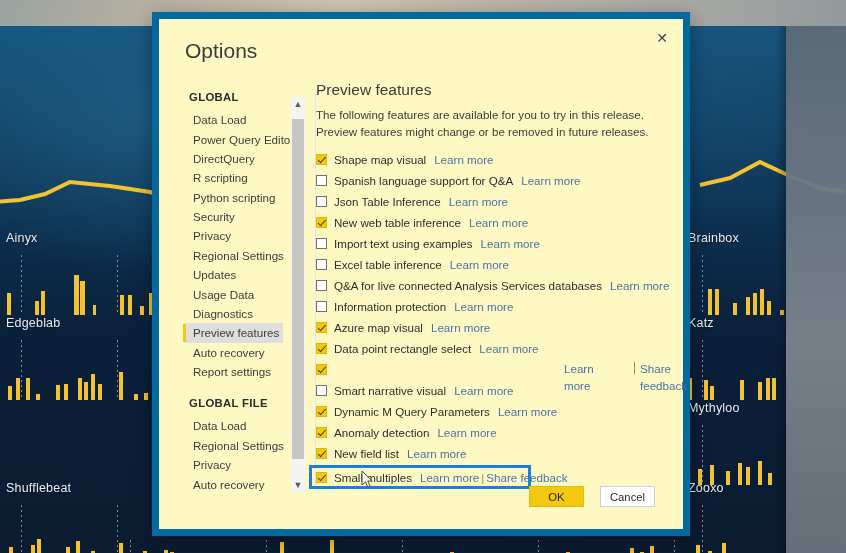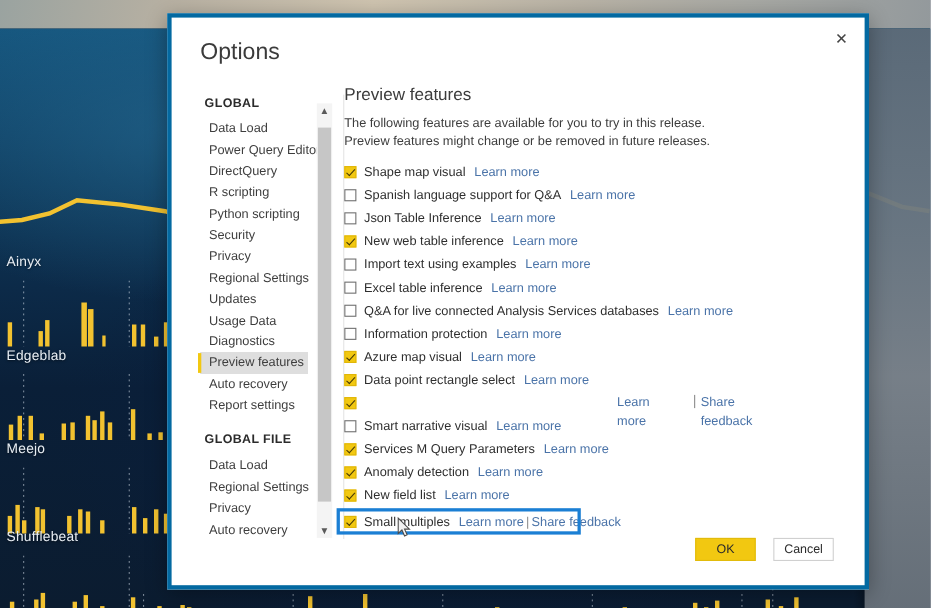--- a/index.html
+++ b/index.html
@@ -53,23 +53,23 @@
   .bar { position: absolute; bottom: 0; background: #f2c230; width: 4px; }
   .dotted-axis {
     position: absolute; width: 1px; bottom: 0; height: 60px;
     background-image: linear-gradient(to bottom, rgba(215,225,235,.55) 40%, transparent 0%);
     background-size: 1px 5px; background-repeat: repeat-y;
   }
 
   
   #dialog {
     position: absolute; left: 152px; top: 12px;
-    width: 638px; height: 524px;
-    background: #ffffff;
-    border: 4px solid #0369a1;
+    width: 538px; height: 524px;
+    background: #fef9c3;
+    border: 7px solid #0369a1;
     box-shadow: 0 4px 18px rgba(0,0,0,.32);
     box-sizing: border-box;
   }
   .dlg-title {
     position: absolute; left: 26px; top: 20px;
     font-size: 21px; color: #3b3b3b; font-weight: 400;
     font-family: "Liberation Sans", sans-serif;
   }
   .close-btn {
     position: absolute; right: 6px; top: 6px;
@@ -244,40 +244,20 @@
         <div class="bar" style="left:78px;height:18px;"></div>
         <div class="bar" style="left:85px;height:26px;"></div>
         <div class="bar" style="left:92px;height:16px;"></div>
         <div class="bar" style="left:113px;height:28px;"></div>
         <div class="bar" style="left:128px;height:6px;"></div>
         <div class="bar" style="left:138px;height:7px;"></div>
         <div class="bar" style="left:147px;height:7px;"></div>
       </div>
     </div>
 
-    <div class="sm-row" style="left:6px; top:375px; width:150px;">
-      <div class="sm-label">Meejo</div>
-      <div class="sm-bars">
-        <div class="dotted-axis" style="left:15px;"></div>
-        <div class="dotted-axis" style="left:111px;"></div>
-        <div class="bar" style="left:1px;height:16px;"></div>
-        <div class="bar" style="left:8px;height:26px;"></div>
-        <div class="bar" style="left:14px;height:12px;"></div>
-        <div class="bar" style="left:26px;height:24px;"></div>
-        <div class="bar" style="left:31px;height:22px;"></div>
-        <div class="bar" style="left:55px;height:16px;"></div>
-        <div class="bar" style="left:65px;height:22px;"></div>
-        <div class="bar" style="left:72px;height:20px;"></div>
-        <div class="bar" style="left:85px;height:12px;"></div>
-        <div class="bar" style="left:114px;height:24px;"></div>
-        <div class="bar" style="left:124px;height:14px;"></div>
-        <div class="bar" style="left:134px;height:22px;"></div>
-        <div class="bar" style="left:143px;height:18px;"></div>
-      </div>
-    </div>
 
     <div class="sm-row" style="left:6px; top:455px; width:150px;">
       <div class="sm-label">Shufflebeat</div>
       <div class="sm-bars">
         <div class="dotted-axis" style="left:15px;"></div>
         <div class="dotted-axis" style="left:111px;"></div>
         <div class="bar" style="left:3px;height:18px;"></div>
 
         <div class="bar" style="left:25px;height:20px;"></div>
         <div class="bar" style="left:31px;height:26px;"></div>
@@ -482,21 +462,21 @@
       </div>
 
       <div class="feat-row">
         <span class="cb"></span>
         <span class="feat-label">Smart narrative visual</span>
         <span class="feat-links"><span class="lnk">Learn more</span></span>
       </div>
 
       <div class="feat-row">
         <span class="cb on"></span>
-        <span class="feat-label">Services M Query Parameters</span>
+        <span class="feat-label">Dynamic M Query Parameters</span>
         <span class="feat-links"><span class="lnk">Learn more</span></span>
       </div>
 
       <div class="feat-row">
         <span class="cb on"></span>
         <span class="feat-label">Anomaly detection</span>
         <span class="feat-links"><span class="lnk">Learn more</span></span>
       </div>
 
       <div class="feat-row">

